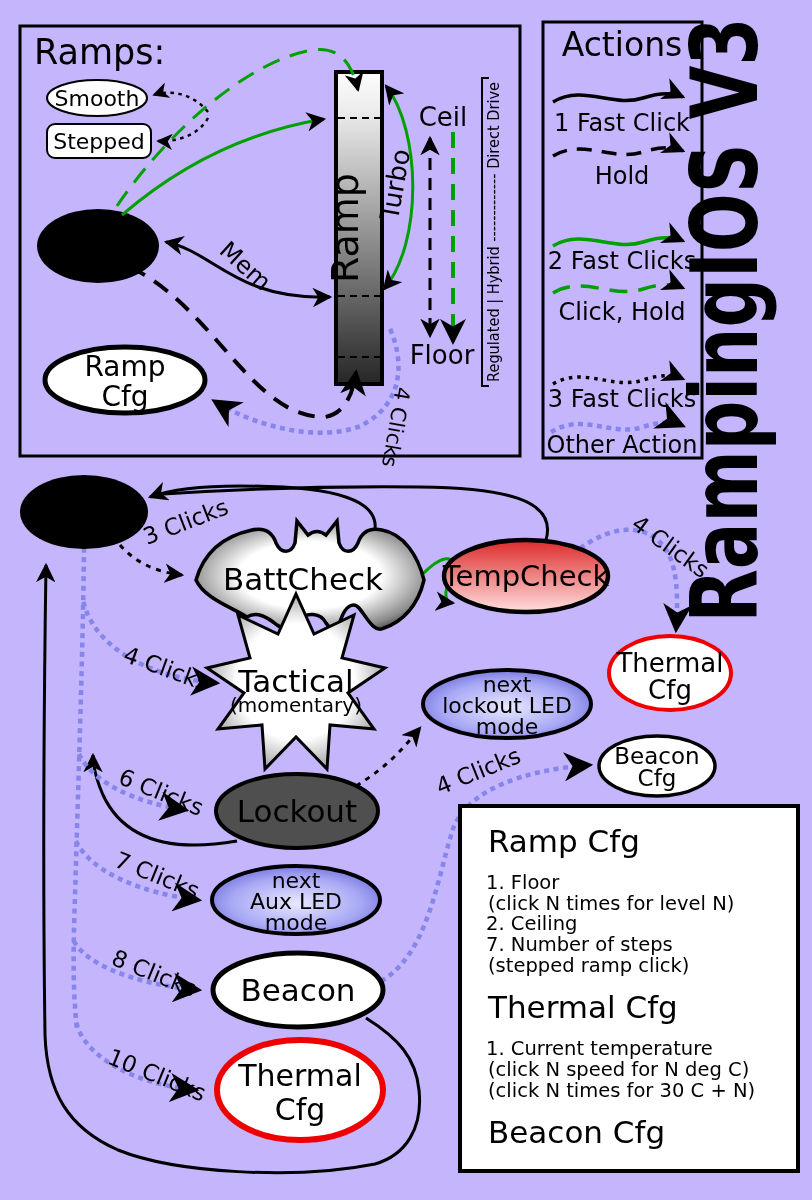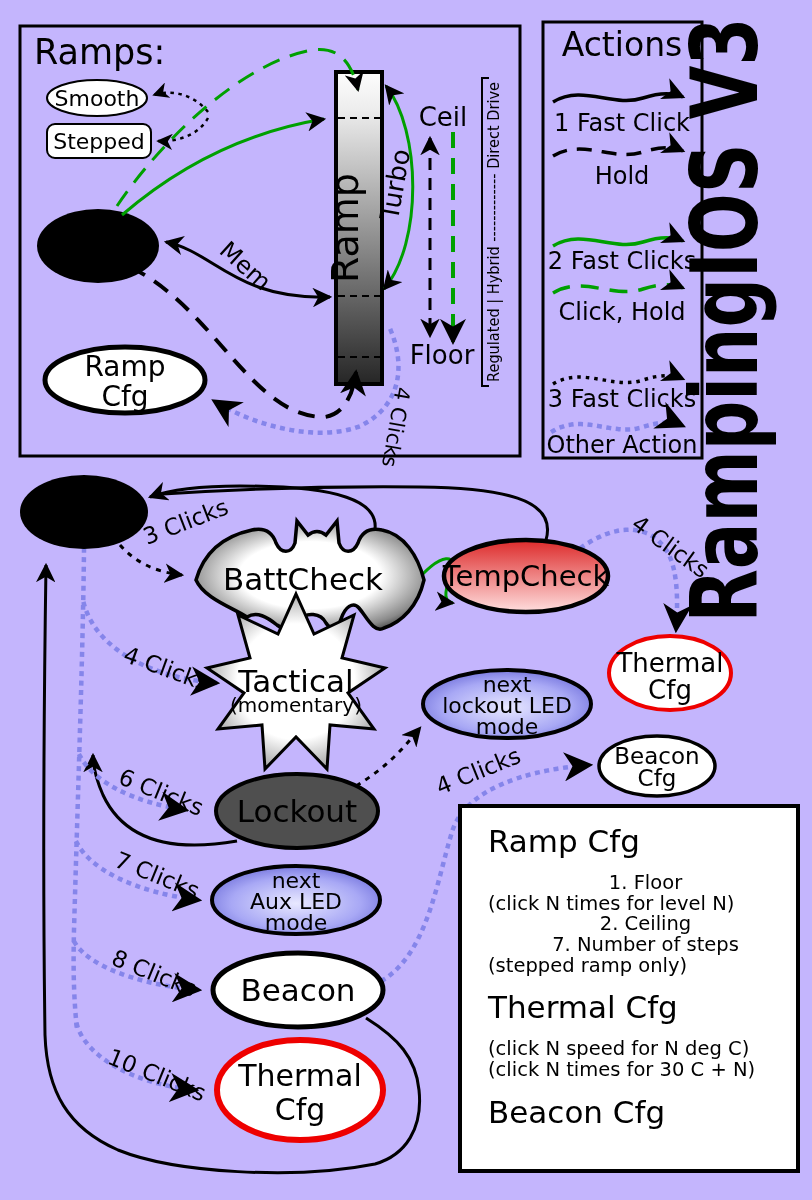--- a/index.html
+++ b/index.html
@@ -4,21 +4,21 @@
 <style>
   html,body{margin:0;padding:0;background:#fff;}
   .stage{position:relative;width:812px;height:1200px;background:#c4b5fd;overflow:hidden;
          font-family:"DejaVu Sans",sans-serif;}
   .stage svg{position:absolute;left:0;top:0;font-family:"DejaVu Sans",sans-serif;}
   text{fill:#000;}
   .cfgbox{position:absolute;left:458px;top:804px;width:342px;height:369px;
           border:4px solid #000;box-sizing:border-box;background:#fff;
           padding:2px 6px 0 10px;color:#000;}
   .cfgbox h2{margin:16px;font-size:31px;font-weight:normal;line-height:1.0;}
-  .cfg-item{margin-left:29px;font-size:19.5px;line-height:1.06;text-align:center;}
+  .cfg-item{margin-left:14px;font-size:19.5px;line-height:1.06;}
   .cfg-detail{margin-left:16px;font-size:19.5px;line-height:1.06;white-space:pre-line;}
 </style>
 </head>
 <body>
 
 <div class="stage">
 <svg width="812" height="1200" viewBox="0 0 812 1200">
   <defs>
     <marker id="arr" viewBox="0 0 9 9" refX="8" refY="4.5" markerWidth="6.5" markerHeight="6.5" orient="auto-start-reverse">
       <path d="M0,0 L9,4.5 L0,9 L2.6,4.5 Z" fill="#000"></path>
@@ -198,21 +198,22 @@
     <text x="106" y="1063" font-size="23" transform="rotate(22 106 1063)">10 Clicks</text>
   </g>
 </svg>
 
   <div class="cfgbox">
     <h2>Ramp Cfg</h2>
     <div class="cfg-item">1. Floor</div>
     <div class="cfg-detail">(click N times for level N)</div>
     <div class="cfg-item">2. Ceiling</div>
     <div class="cfg-item">7. Number of steps</div>
-    <div class="cfg-detail">(stepped ramp only)</div>
+    <div class="cfg-detail">(stepped ramp click)</div>
 
     <h2>Thermal Cfg</h2>
+    <div class="cfg-item">1. Current temperature</div>
     <div class="cfg-detail">(click N speed for N deg C)</div>
     <div class="cfg-detail">(click N times for 30 C + N)</div>
 
     <h2>Beacon Cfg</h2>
   </div>
 </div>
 
 </body></html>

